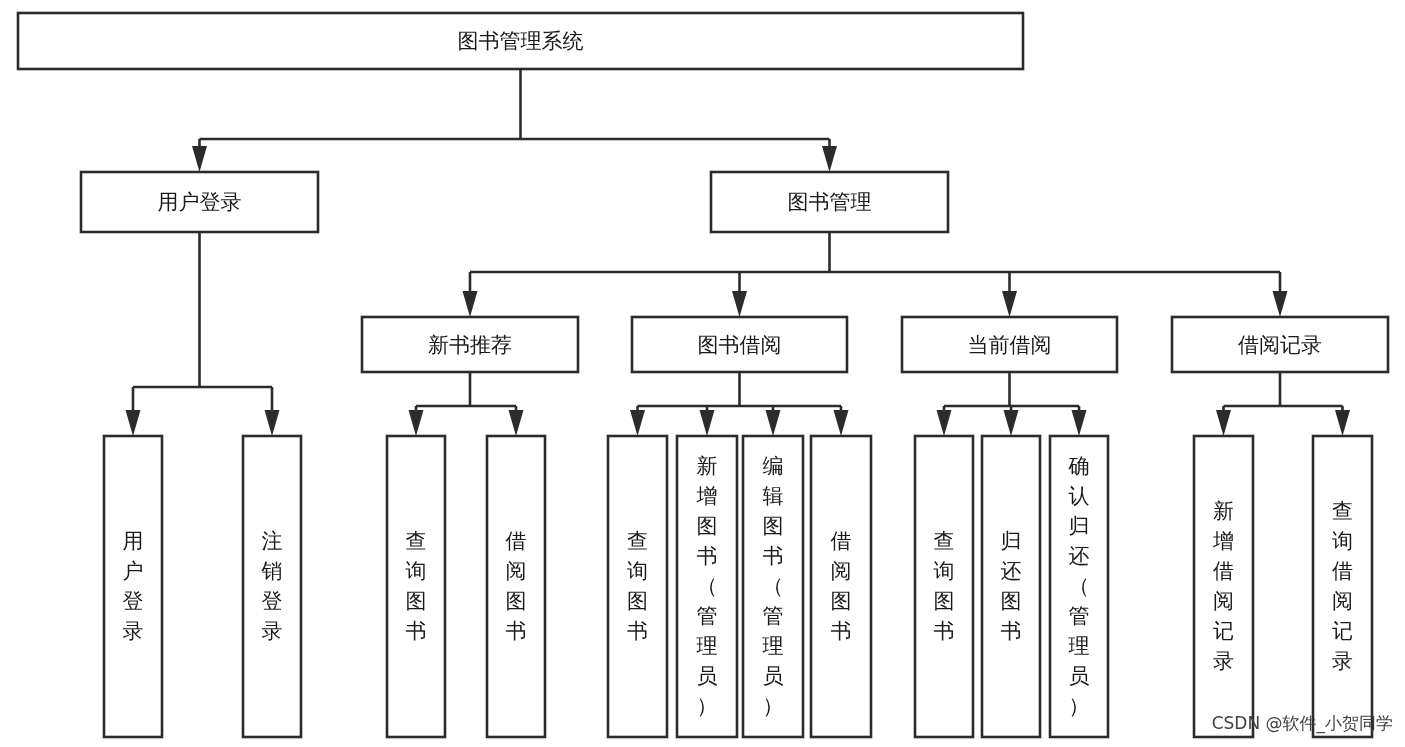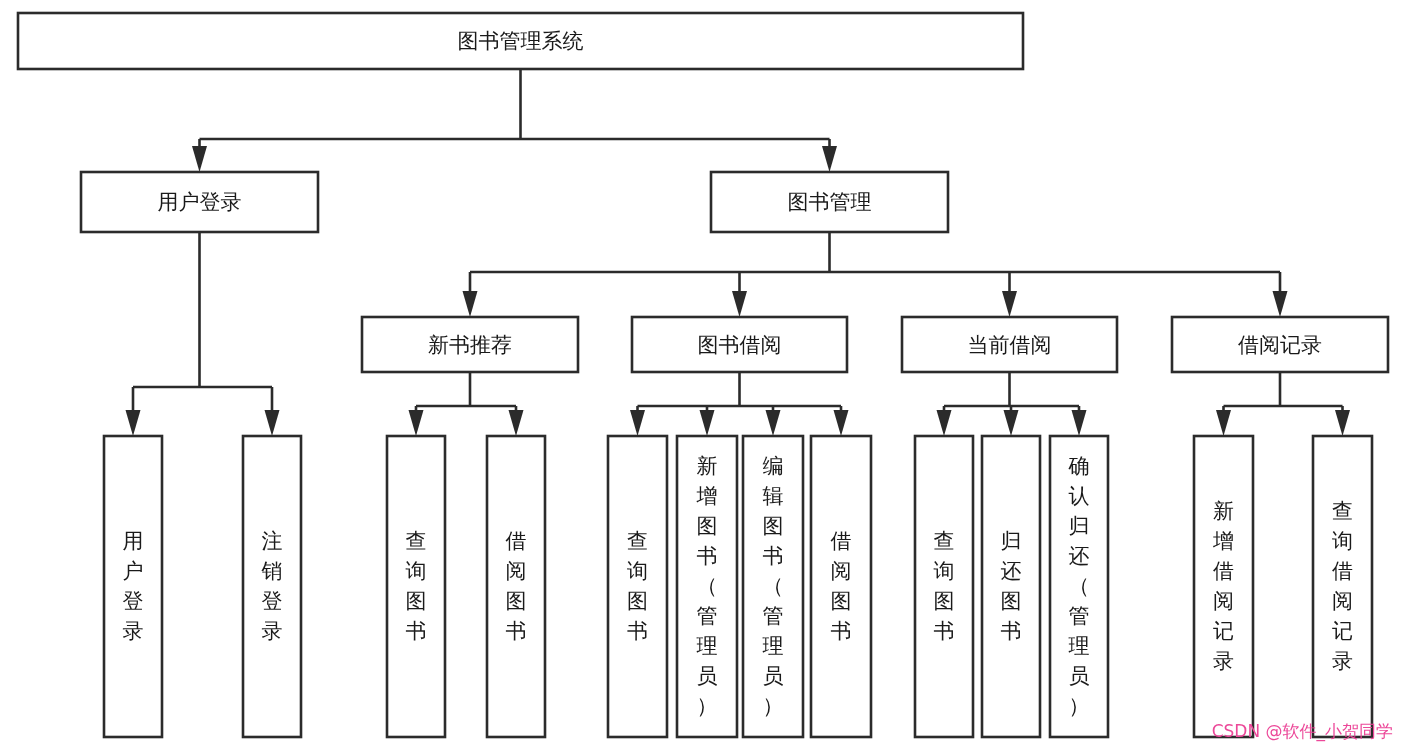--- a/index.html
+++ b/index.html
@@ -49,24 +49,24 @@
     text-anchor: middle;
     dominant-baseline: middle;
   }
   .node-label.vertical {
     font-size: 21px;
     letter-spacing: 0px;
   }
   .watermark {
     position: absolute;
     right: 12px;
-    bottom: 4px;
+    bottom: 12px;
     font-family: "DejaVu Sans", "Liberation Sans", sans-serif;
     font-size: 17px;
-    color: #ec4899;
+    color: #404040;
     white-space: nowrap;
     pointer-events: none;
     user-select: none;
   }
 </style>
 </head>
 <body>
 
 <div id="diagram-root">
   <svg id="flow-svg" viewBox="0 0 1405 747">

